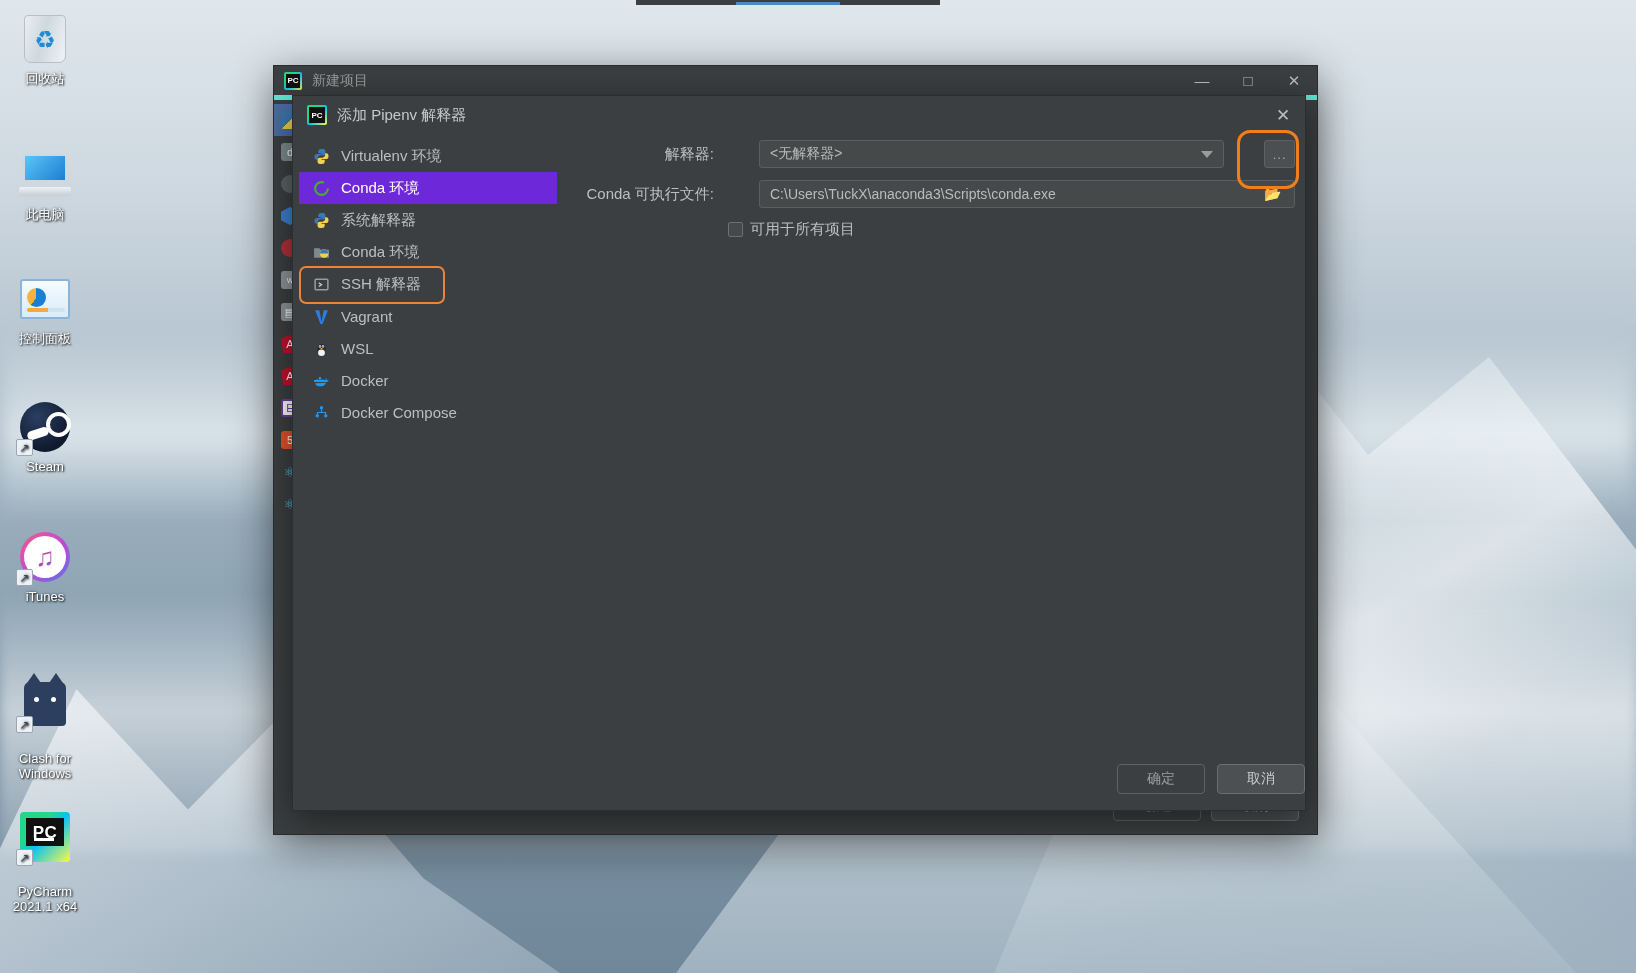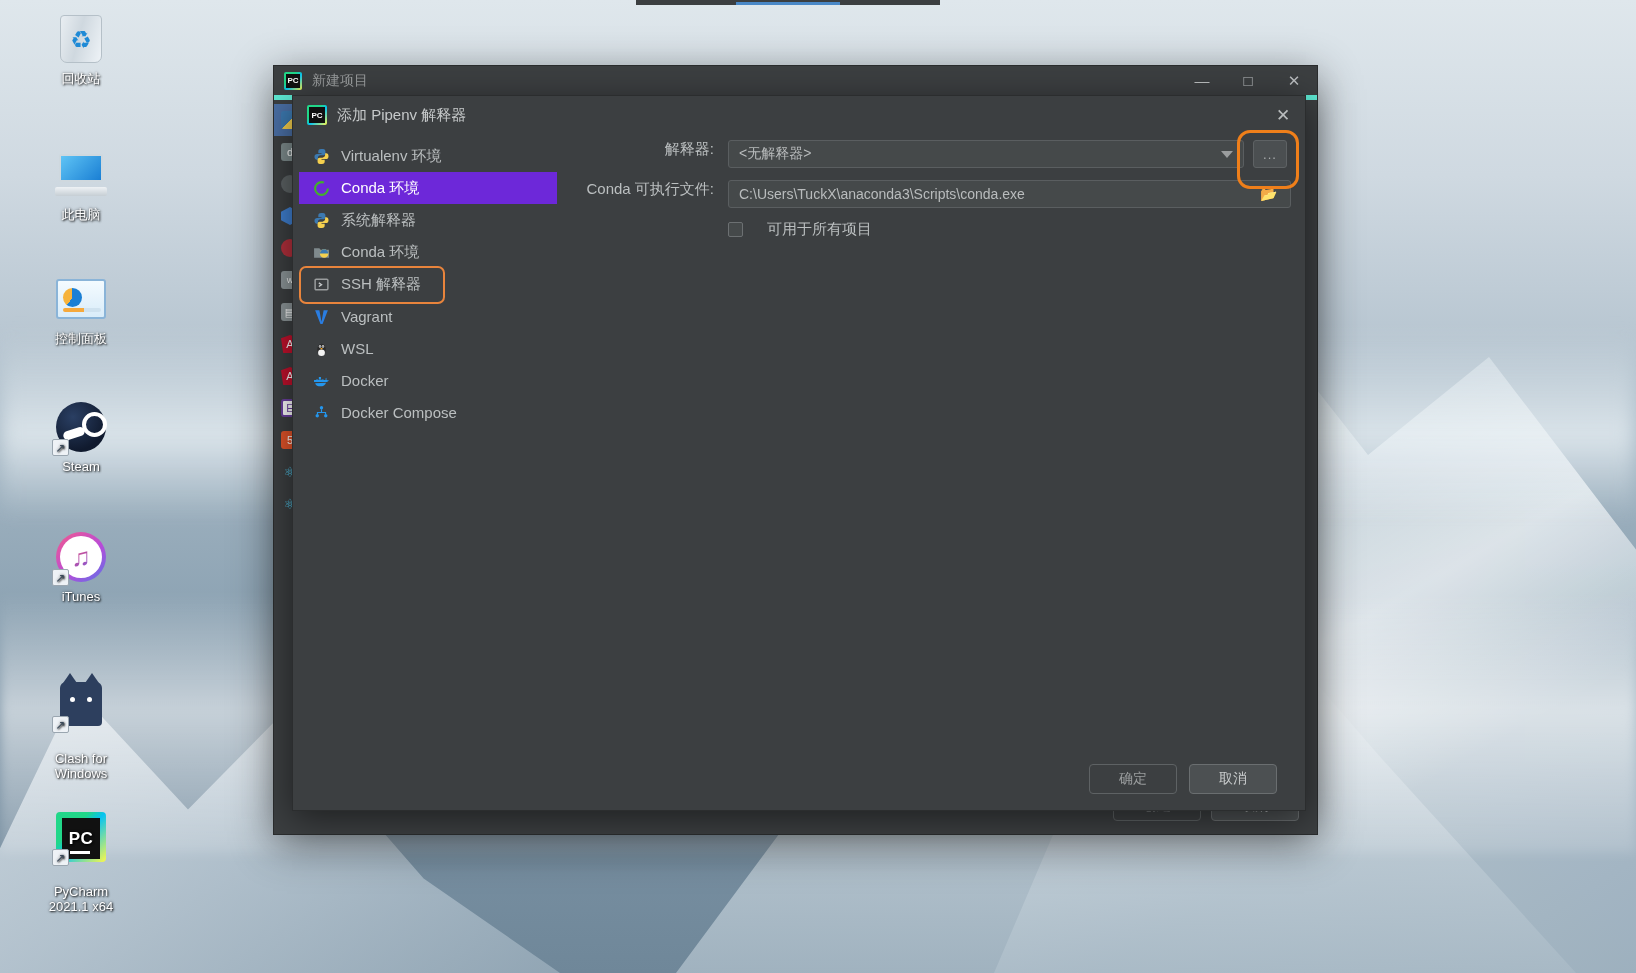--- a/index.html
+++ b/index.html
@@ -54,21 +54,20 @@
     background:#3c3f41;
   }
   .top-sliver .accent{ position:absolute; left:100px; top:2px; width:104px; height:3px; background:#4a88c7; }
 
   
   .dicon{
     position:absolute; width:90px; text-align:center;
     color:#fff; font-size:13px; line-height:15px;
     text-shadow:1px 1px 2px rgba(0,0,0,.85), 0 0 3px rgba(0,0,0,.6);
     user-select:none;
-    margin-left:36px;
   }
   .dicon .glyph{
     width:54px; height:54px; margin:0 auto 5px; position:relative;
     display:flex; align-items:center; justify-content:center;
   }
   .shortcut{
     position:absolute; left:-2px; bottom:-2px; width:17px; height:17px;
     background:#eef2f6; border:1px solid #9aa6b0; border-radius:2px;
     display:flex; align-items:center; justify-content:center;
     font-size:12px; color:#3a4a5a; line-height:1;
@@ -145,21 +144,21 @@
   .ic-clash .eyes{
     position:absolute; top:15px; left:0; right:0; display:flex; justify-content:center; gap:12px;
   }
   .ic-clash .eyes i{ width:5px;height:5px;border-radius:50%;background:#fff;display:block; }
   .ic-pycharm{
     width:50px;height:50px; position:relative;
     background:linear-gradient(135deg,#21d789 0%, #21d789 33%, #07c3f2 50%, #fcf84a 100%);
     border-radius:4px;
   }
   .ic-pycharm .sq{
-    position:absolute; left:6px; top:6px; width:38px; height:41px; background:#111;
+    position:absolute; left:6px; top:6px; width:38px; height:28px; background:#111;
     display:flex; align-items:center; justify-content:center;
     color:#fff; font-weight:bold; font-size:17px; letter-spacing:.5px;
   }
   .ic-pycharm .sq:after{
     content:""; position:absolute; left:8px; bottom:5px; width:20px; height:3px; background:#fff;
   }
 
   
   #newproj-window{
     position:absolute; left:273px; top:65px; width:1045px; height:770px;
@@ -248,53 +247,53 @@
   }
   .li .ico{ width:20px;height:20px;display:flex;align-items:center;justify-content:center;flex:none;font-size:15px;}
   .li.sel{ background:#6d28d9; color:#fff; width:258px; }
   #sel-outline{
     position:absolute; left:6px; top:170px; width:146px; height:38px;
     border:2px solid #e8843c; border-radius:7px; pointer-events:none;
   }
 
   
   #interp-form{ position:absolute; left:275px; top:44px; right:10px; bottom:70px; }
-  .row{ display:flex; margin-bottom:12px; }
+  .row{ display:flex; align-items:center; margin-bottom:12px;gap:31px; }
   .row .lbl{
     width:160px; text-align:right; padding-right:14px;
     color:#bbbfc0; font-size:15px; flex:none;
   }
   .combo{
     width:516px; height:28px; background:#45494a; border:1px solid #5a5e60; border-radius:3px;
     display:flex; align-items:center; padding:0 6px 0 10px; color:#b9bcbd; font-size:14px;
   }
   .combo .val{ flex:1; }
   .caret{ width:0;height:0;border-left:6px solid transparent;border-right:6px solid transparent;border-top:7px solid #9a9d9e; margin-right:4px;}
   .dots-btn{
     width:34px;height:28px;margin-left:9px;background:#4b4f51;border:1px solid #5e6264;border-radius:3px;
     display:flex;align-items:center;justify-content:center;color:#a9acad;font-size:13px; letter-spacing:1px;
   }
   .textfield{
     width:563px; height:28px; background:#45494a; border:1px solid #5a5e60; border-radius:3px;
     display:flex; align-items:center; padding:0 12px 0 10px; color:#b9bcbd; font-size:14px;
   }
   .textfield .val{ flex:1; }
   .folder-ico{ color:#c8a44a; font-size:14px; }
-  .cbrow{ display:flex; align-items:center; gap:24px; padding-left:160px; margin-top:4px;}
+  .cbrow{ display:flex; align-items:center; gap:7px; padding-left:160px; margin-top:4px;}
   .cb{ width:15px;height:15px;border:1px solid #6c7072;border-radius:2px;background:#45494a; flex:none;}
   .cbrow .cl{ color:#bbbfc0; font-size:15px; }
 
   #dots-outline{
     position:absolute; left:1237px; top:130px; width:62px; height:59px;
     border:3px solid #ef7f1a; border-radius:13px; pointer-events:none; z-index:40;
   }
 
   #add-interp-footer{
     position:absolute; left:0; right:0; bottom:0; height:62px;
-    display:flex; align-items:center; justify-content:flex-end; gap:12px; padding-right:28px;
+    display:flex; align-items:center; justify-content:flex-end; gap:12px; 
   }
 </style>
 </head>
 <body>
 
 <div id="desktop">
   <div class="mtn right"></div>
   <div class="mtn right2"></div>
   <div class="mtn left"></div>
   <div class="haze2"></div>

